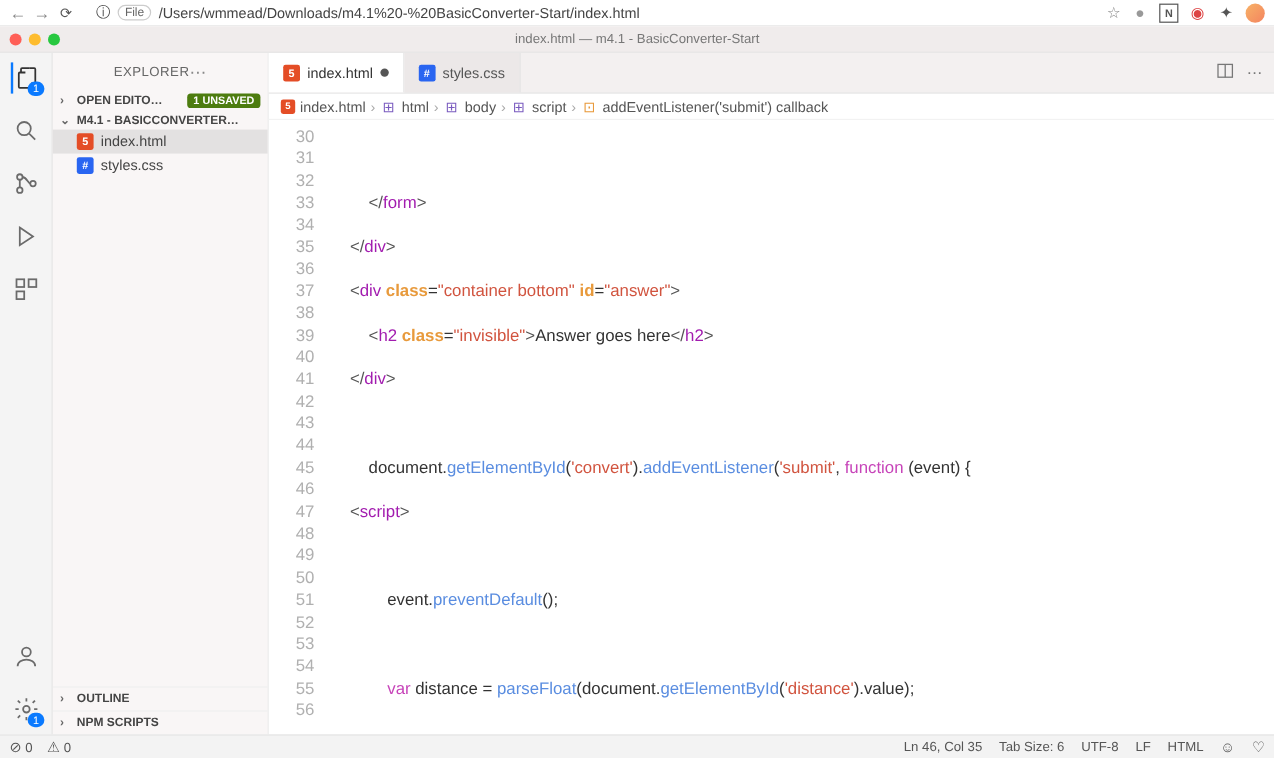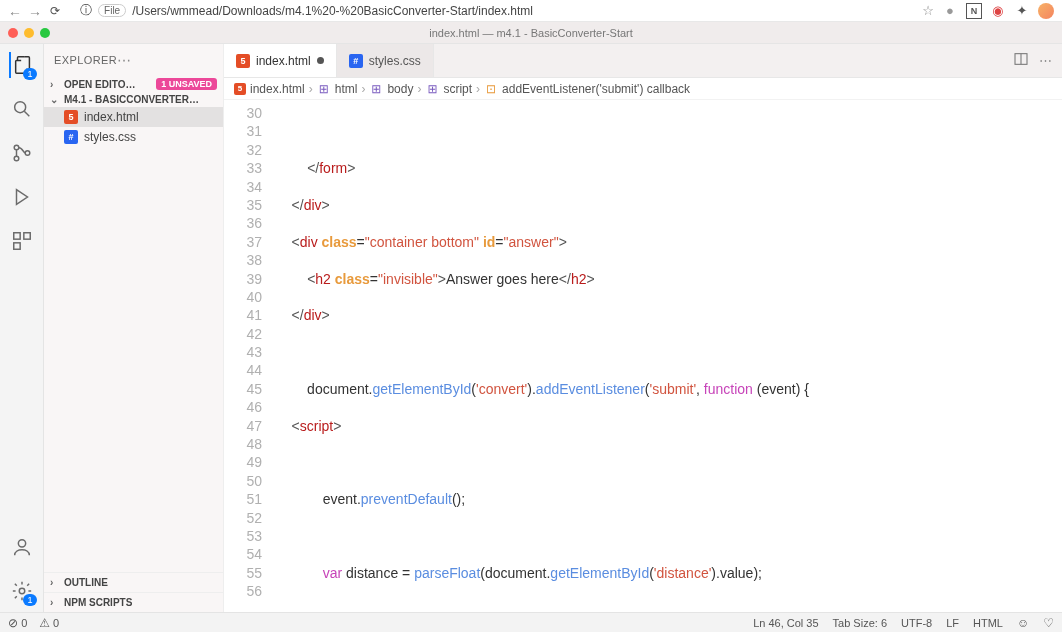--- a/index.html
+++ b/index.html
@@ -27,25 +27,25 @@
 
 
 .activity { width: 44px; background: #f4f4f4; display: flex; flex-direction: column; align-items: center; padding-top: 8px; gap: 18px; border-right: 1px solid #e4e4e4; }
 .activity .ico { width: 26px; height: 26px; display: flex; align-items: center; justify-content: center; color: #6b6b6b; position: relative; }
 .activity .ico.active { border-left: 2px solid #0a7aff; color: #333; }
 .activity .badge { position: absolute; bottom: -2px; right: -2px; background: #0a7aff; color: #fff; font-size: 9px; border-radius: 8px; padding: 0 4px; line-height: 12px; }
 .activity .spacer { flex: 1; }
 
 
 .sidebar { width: 180px; background: #f9f6f6; display: flex; flex-direction: column; font-size: 11px; color: #555; border-right: 1px solid #eee; }
-.sb-head { display: flex; align-items: center; justify-content: flex-start; padding: 8px 10px; font-size: 11px; letter-spacing: 0.4px; color: #666; }
+.sb-head { display: flex; align-items: center; justify-content: center; padding: 8px 10px; font-size: 11px; letter-spacing: 0.4px; color: #666; }
 .sb-dots { font-size: 14px; color: #888; }
 .sb-section { display: flex; align-items: center; gap: 4px; padding: 2px 6px; font-size: 10px; font-weight: 600; color: #444; }
 .chev { font-size: 10px; color: #666; width: 10px; display: inline-block; }
-.unsaved { background: #ec4899; color: #fff; font-size: 9px; padding: 1px 5px; border-radius: 3px; margin-left: auto; }
+.unsaved { background: #4d7c0f; color: #fff; font-size: 9px; padding: 1px 5px; border-radius: 3px; margin-left: auto; }
 .sb-item { display: flex; align-items: center; gap: 6px; padding: 3px 6px 3px 20px; font-size: 12px; color: #444; }
 .sb-item.sel { background: #e3e1e1; }
 .fico { width: 14px; height: 14px; display: inline-flex; align-items: center; justify-content: center; font-size: 9px; border-radius: 2px; color: #fff; font-weight: bold; }
 .fico.html5 { background: #e44d26; } .fico.css3 { background: #2965f1; }
 .sb-bottom { margin-top: auto; }
 .sb-bottom .sb-section { padding: 4px 6px; border-top: 1px solid #eee; }
 
 
 .editor { flex: 1; display: flex; flex-direction: column; min-width: 0; }
 .tabs { height: 34px; background: #f3f0f0; display: flex; align-items: stretch; border-bottom: 1px solid #e7e7e7; }
@@ -58,21 +58,21 @@
 .breadcrumb .sep { color: #aaa; }
 .bc-ico { width: 14px; height: 14px; display: inline-flex; align-items: center; justify-content: center; }
 .bc-purple { color: #7a5bbf; }
 .bc-orange { color: #e89a3c; }
 
 .code-area { flex: 1; display: flex; font-family: Menlo, Monaco, Consolas, monospace; font-size: 14px; line-height: 18.4px; overflow: hidden; }
 .gutter { width: 48px; text-align: right; color: #b0b0b0; padding: 4px 10px 4px 0; user-select: none; background: #fff; }
 .gutter div { height: 18.4px; }
 .code { flex: 1; padding: 4px 0; white-space: pre; color: #333; position: relative; }
 .code-line { height: 18.4px; padding-left: 4px; position: relative; }
-.tok-tag { color: #b91c1c; }
+.tok-tag { color: #a21caf; }
 .tok-attr { color: #e89a3c; font-weight: bold; }
 .tok-str { color: #d1543f; }
 .tok-fn { color: #5a8de0; }
 .tok-kw { color: #c744b9; }
 .tok-p { color: #555; }
 
 
 .status { height: 20px; background: #f3f3f3; border-top: 1px solid #e4e4e4; display: flex; align-items: center; font-size: 11px; color: #555; padding: 0 8px; gap: 12px; }
 .status .right { margin-left: auto; display: flex; gap: 14px; align-items: center; }
 .status .s-ico { font-size: 12px; }

